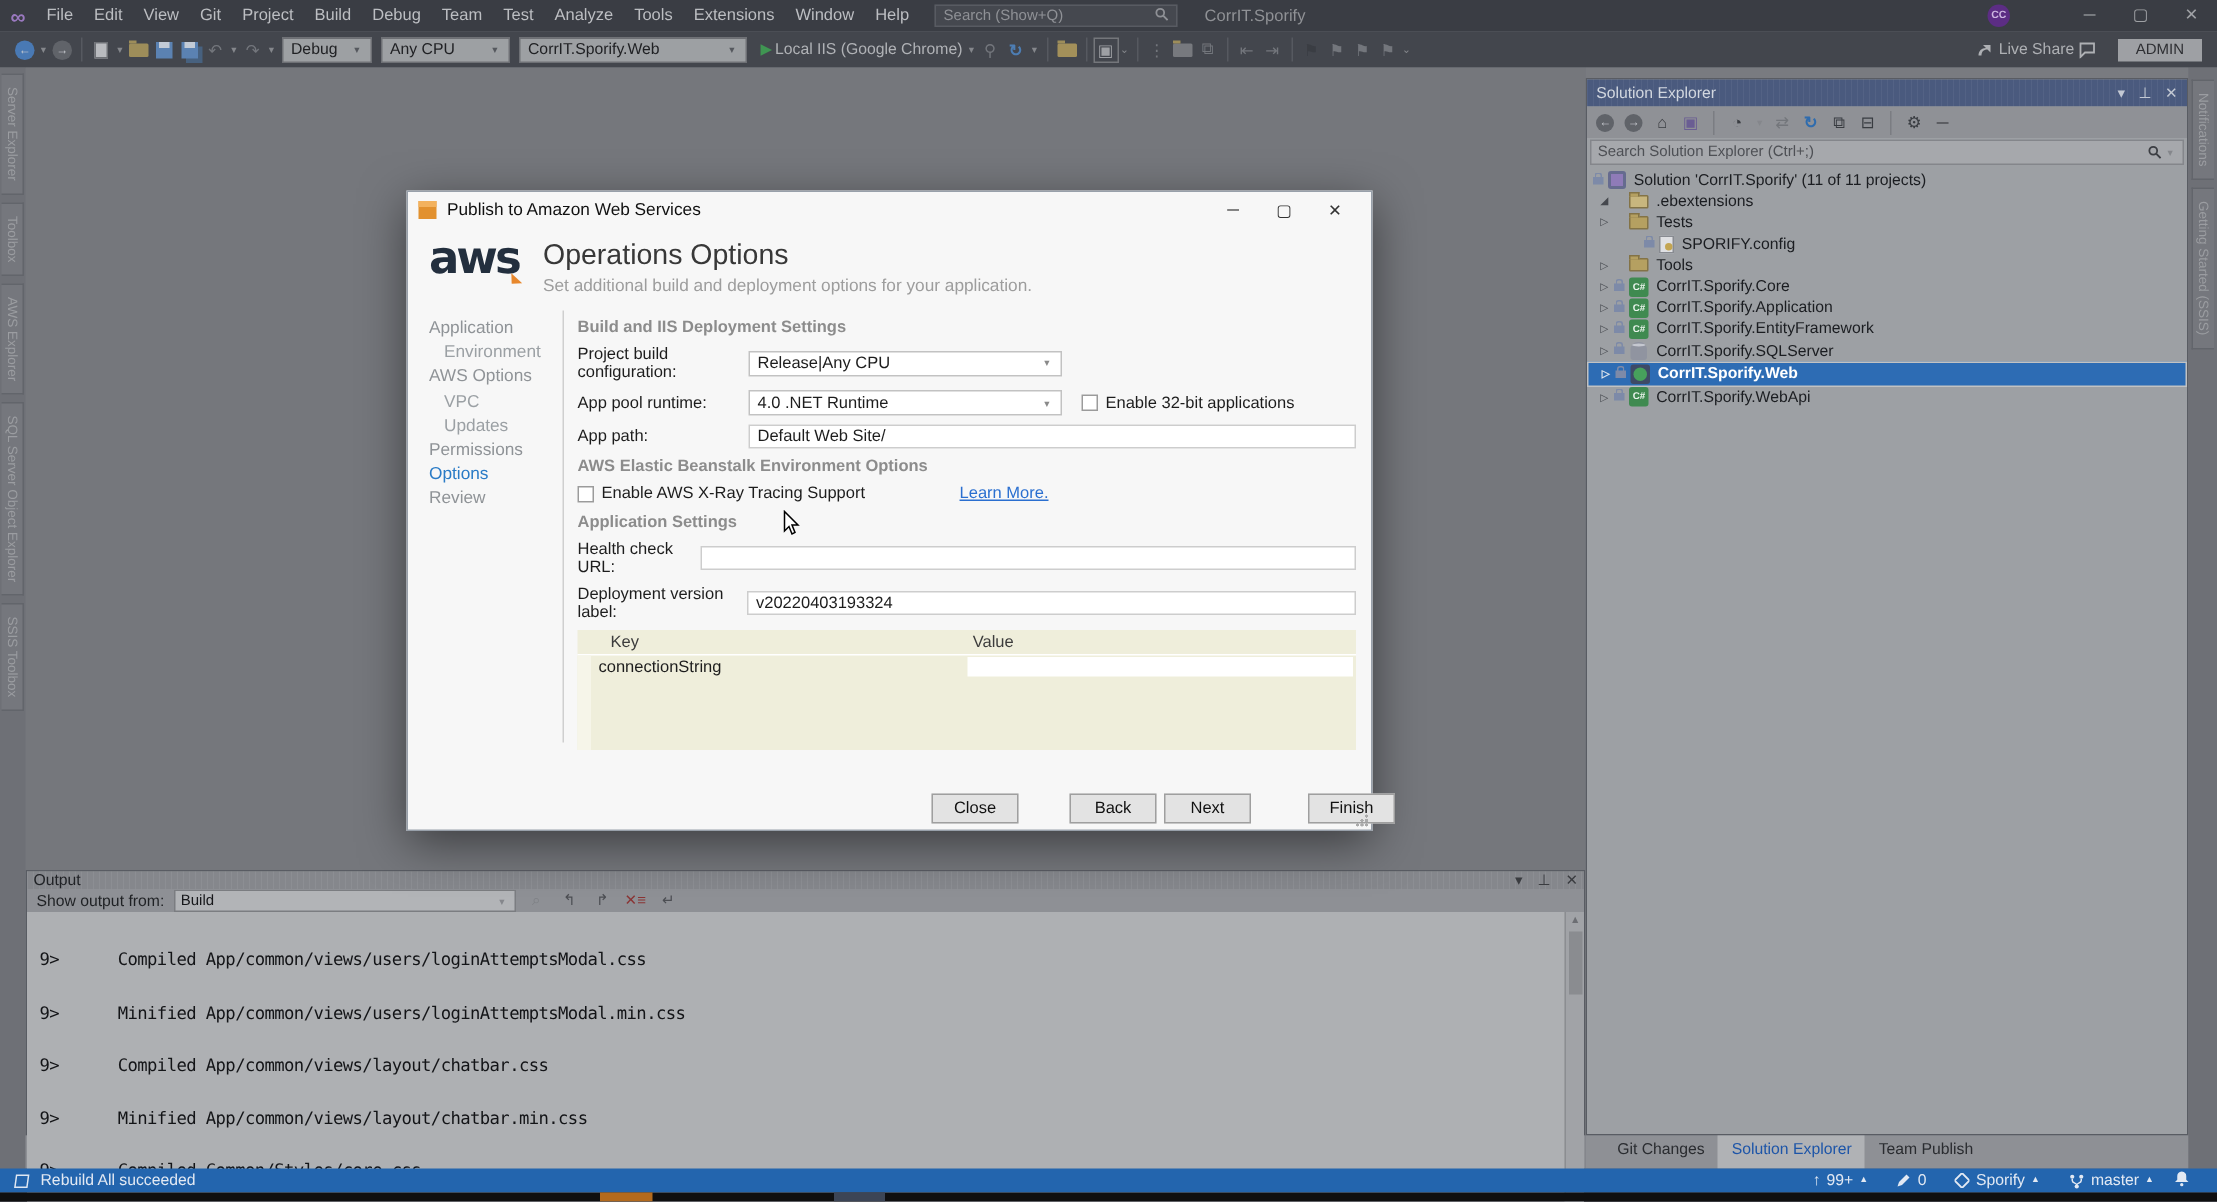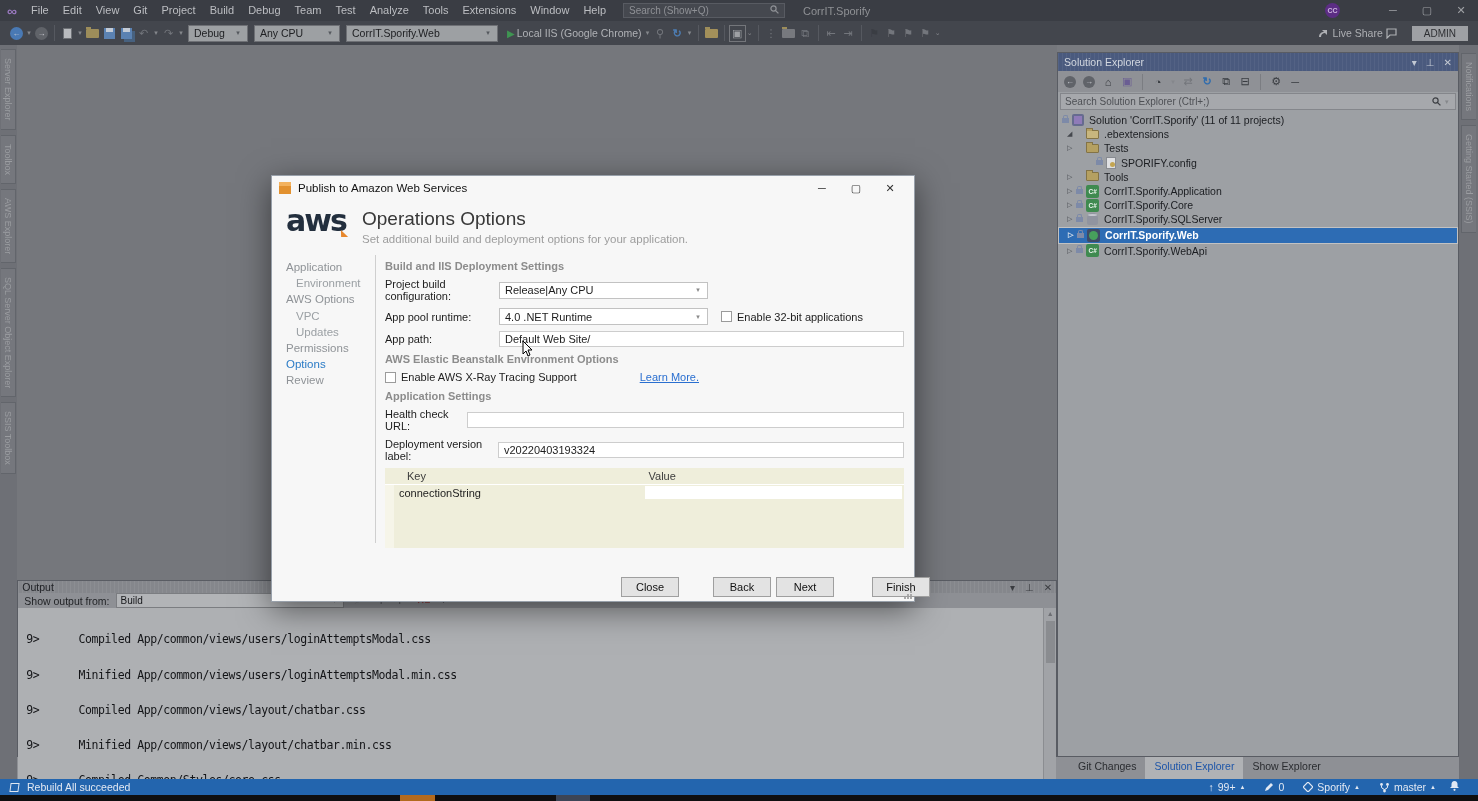--- a/index.html
+++ b/index.html
@@ -122,21 +122,21 @@
   .sb-icon { width:9px; height:9px; border:1px solid #dfe7f2; margin-right:8px; transform:skewX(-8deg); }
   .sb-right { margin-left:auto; display:flex; align-items:center; gap:7px; margin-right:8px; }
   .sb-item { display:flex; align-items:center; gap:4px; padding:0 6px; }
   .sb-caret { font-size:6px; }
   .taskbar { position:absolute; left:0; top:795px; right:0; height:6px; background:#0f0f10; }
   .tb-seg1 { position:absolute; left:400px; width:35px; height:6px; background:#b26a1e; }
   .tb-seg2 { position:absolute; left:556px; width:34px; height:6px; background:#3c4556; }
 
   
   .dialog { position:absolute; left:271px; top:127px; width:644px; height:427px; background:#f7f7f7;
-    border:1px solid #98a0aa; box-shadow:0 8px 30px rgba(0,0,0,.5); font-size:11px; color:#1d1d1d;margin-top:48px; }
+    border:1px solid #98a0aa; box-shadow:0 8px 30px rgba(0,0,0,.5); font-size:11px; color:#1d1d1d; }
   .dlg-title { height:24px; display:flex; align-items:center; padding:0 7px; font-size:11.5px; color:#111; }
   .pkg { width:12px; height:12px; background:#e2912f; margin-right:7px; position:relative; }
   .pkg::before { content:""; position:absolute; top:0; left:0; right:0; height:4px; background:#f3b25e; }
   .dlg-wctl { margin-left:auto; display:flex; }
   .dlg-wctl span { width:34px; text-align:center; font-size:11px; color:#333; }
   .dlg-header { padding:8px 0 2px 14px; display:flex; align-items:flex-start; }
   .aws-logo { width:72px; margin-right:4px; }
   .aws-word { font-size:30px; font-weight:bold; color:#232f3e; letter-spacing:-2px; line-height:26px; font-family:"DejaVu Sans", sans-serif; }
   .aws-smile { width:56px; height:12px; border-bottom:4px solid #e8882d; border-radius:0 0 28px 24px / 0 0 12px 9px; position:relative; margin-top:2px; }
   .aws-smile::after { content:""; position:absolute; right:-2px; bottom:-4px; width:0; height:0;
@@ -431,27 +431,33 @@
           <div class="trow" style="padding-left:6px">
             <span class="arr">▷</span>
             <span style="width:11px"></span>
             <span class="tfolder"></span>
             <span>Tools</span>
           </div>
           <div class="trow" style="padding-left:6px">
             <span class="arr">▷</span>
             <span class="lock"></span>
             <span class="csproj"></span>
+            <span>CorrIT.Sporify.Core</span>
+          </div>
+          <div class="trow" style="padding-left:6px">
+            <span class="arr">▷</span>
+            <span class="lock"></span>
+            <span class="csproj"></span>
             <span>CorrIT.Sporify.Application</span>
           </div>
           <div class="trow" style="padding-left:6px">
             <span class="arr">▷</span>
             <span class="lock"></span>
             <span class="csproj"></span>
-            <span>CorrIT.Sporify.Core</span>
+            <span>CorrIT.Sporify.EntityFramework</span>
           </div>
           <div class="trow" style="padding-left:6px">
             <span class="arr">▷</span>
             <span class="lock"></span>
             <span class="dbproj"></span>
             <span>CorrIT.Sporify.SQLServer</span>
           </div>
           <div class="trow sel" style="padding-left:6px">
             <span class="arr">▷</span>
             <span class="lock"></span>
@@ -462,21 +468,21 @@
             <span class="arr">▷</span>
             <span class="lock"></span>
             <span class="csproj"></span>
             <span>CorrIT.Sporify.WebApi</span>
           </div>
         </div>
       </div>
       <div class="panel-tabs">
         <span class="btab">Git Changes</span>
         <span class="btab active">Solution Explorer</span>
-        <span class="btab">Show Explorer</span>
+        <span class="btab">Team Publish</span>
       </div>
     </div>
 
     <div class="right-strip">
       <span class="vtab">Notifications</span>
       <span class="vtab">Getting Started (SSIS)</span>
     </div>
   </div>
 
   <div class="statusbar">

